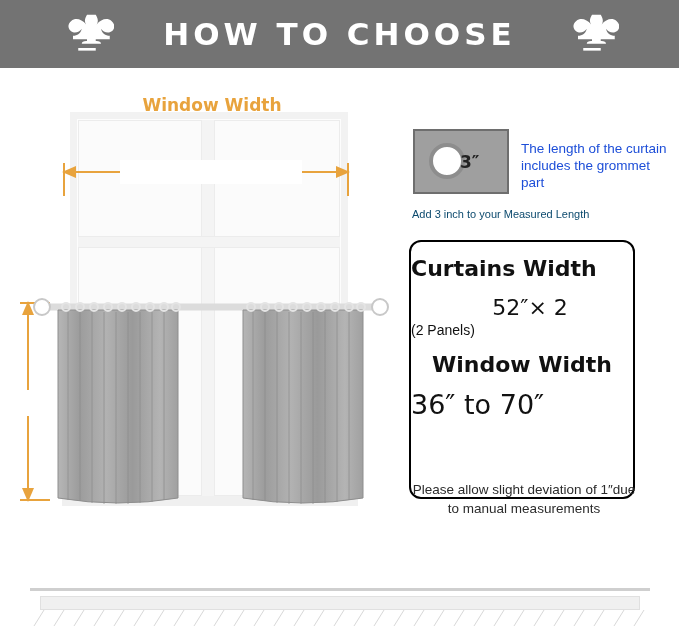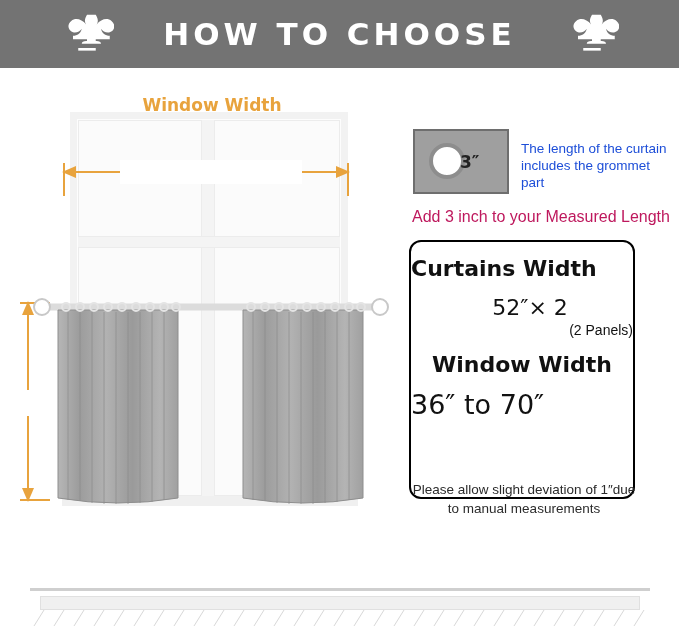--- a/index.html
+++ b/index.html
@@ -161,22 +161,22 @@
     top: 140px;
     width: 152px;
     font-size: 13.5px;
     color: #1d4ed8;
     line-height: 17px;
   }
   .add-inch-text {
     position: absolute;
     left: 412px;
     top: 208px;
-    font-size: 16px;
-    color: #be185d;
+    font-size: 11px;
+    color: #0c4a6e;
   }
 
   .info-card {
     position: absolute;
     left: 409px;
     top: 240px;
     width: 226px;
     height: 259px;
     border: 2px solid #000000;
     border-radius: 12px;
@@ -193,21 +193,21 @@
   }
   .card-value {
     text-align: center;
     font-size: 22px;
     color: #111;
     margin-top: 14px;
     font-family: "DejaVu Sans", sans-serif;
     padding-left: 16px;
   }
   .card-sub {
-    text-align: right;
+    text-align: left;
     font-size: 14px;
     color: #111;
     margin-top: 2px;
   }
   .card-banner {
     margin-top: 11px;
     height: 32px;
     background: #7ba0ab;
     color: #ffffff;
     font-size: 19px;

